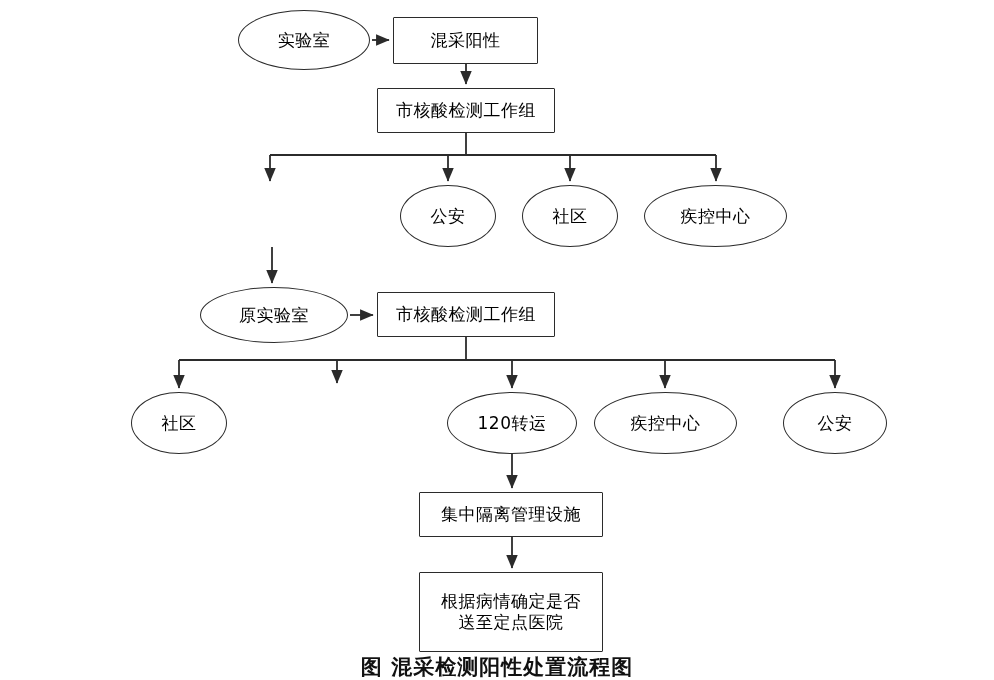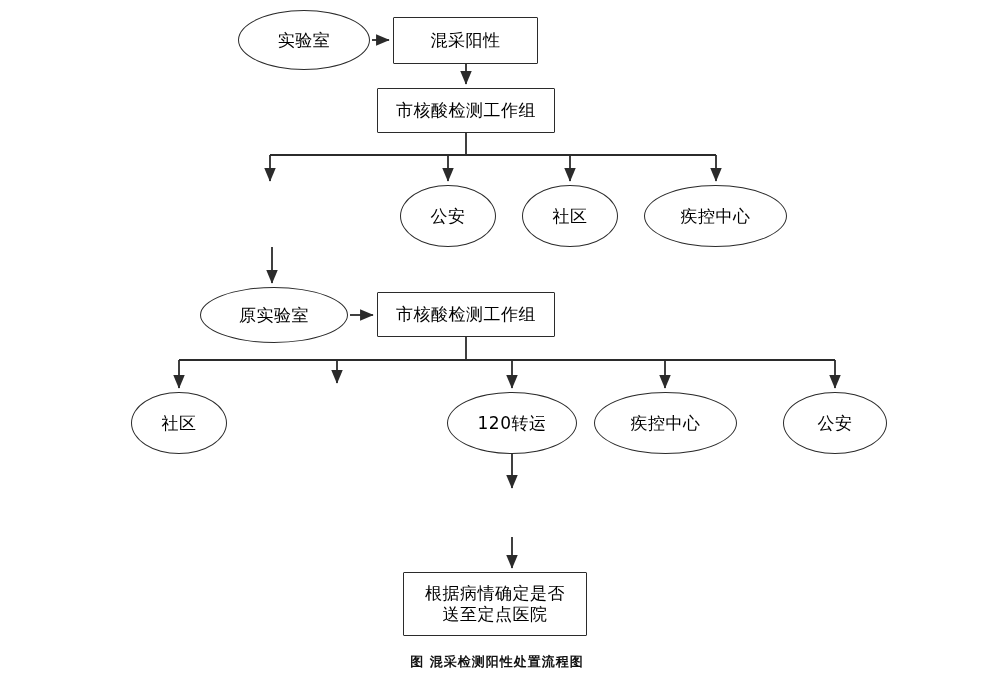--- a/index.html
+++ b/index.html
@@ -43,21 +43,21 @@
   .node.rect {
     border-radius: 1px;
   }
   .node.ellipse {
     border-radius: 50%;
   }
   .caption {
     position: absolute;
     width: 100%;
     text-align: center;
-    font-size: 13px;
+    font-size: 21px;
     font-weight: bold;
     color: #111111;
     letter-spacing: 1px;
   }
 </style>
 </head>
 <body>
 
 <div id="stage">
 
@@ -117,19 +117,20 @@
 
   <div class="node ellipse" style="left:131px;top:392px;width:96px;height:62px;">社区</div>
 
 
   <div class="node ellipse" style="left:447px;top:392px;width:130px;height:62px;">120转运</div>
 
   <div class="node ellipse" style="left:594px;top:392px;width:143px;height:62px;">疾控中心</div>
 
   <div class="node ellipse" style="left:783px;top:392px;width:104px;height:62px;">公安</div>
 
+  <div class="node rect" style="left:419px;top:492px;width:184px;height:45px;">集中隔离管理设施</div>
 
-  <div class="node rect" style="left:403px;top:572px;width:184px;height:64px;">根据病情确定是否
+  <div class="node rect" style="left:419px;top:572px;width:184px;height:80px;">根据病情确定是否
 送至定点医院</div>
 
   <div class="caption" style="left:0;top:653px;">图 混采检测阳性处置流程图</div>
 
 </div>
 
 </body></html>

